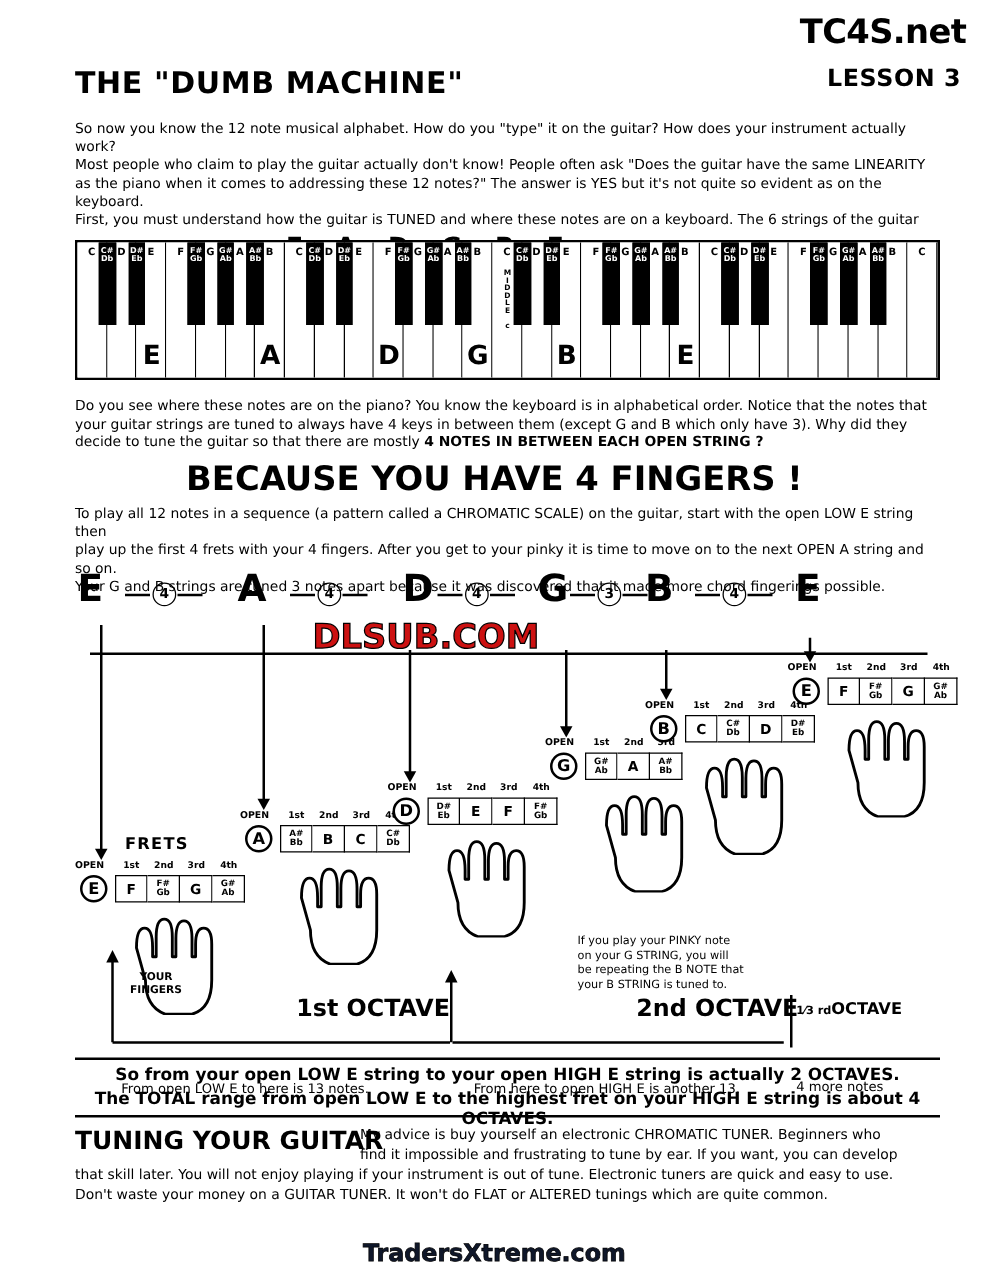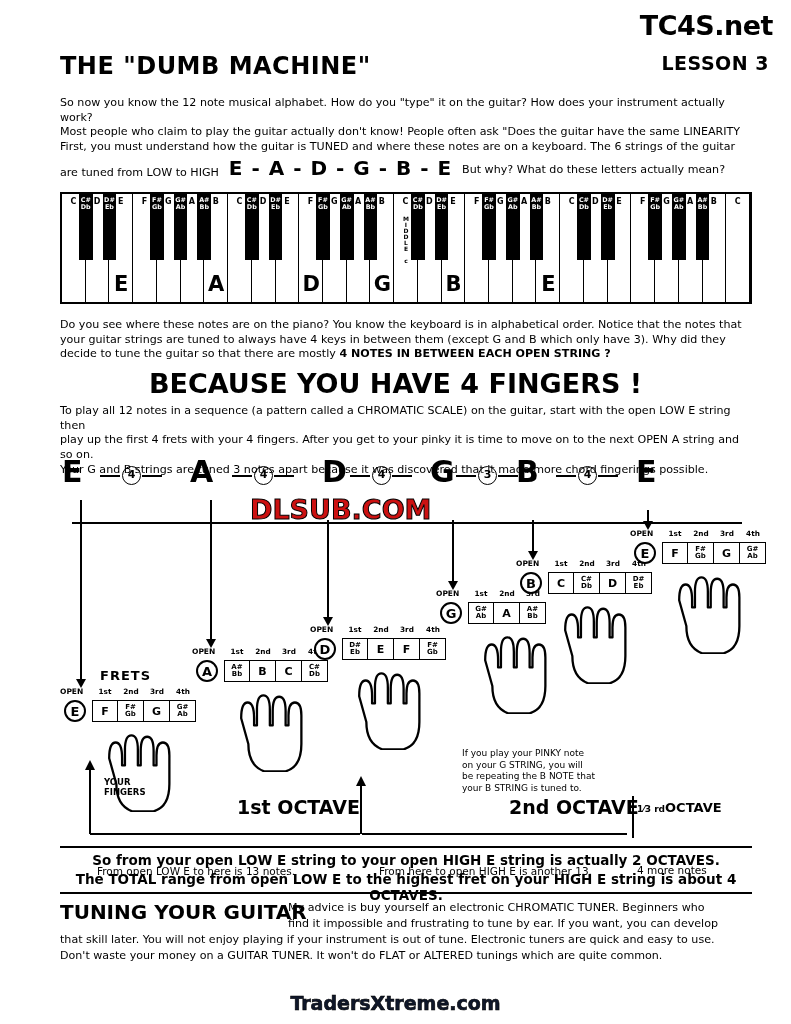--- a/index.html
+++ b/index.html
@@ -153,20 +153,21 @@
 
 <div class="page">
 
   <div class="brand">TC4S.net</div>
   <div class="lesson">LESSON 3</div>
   <div class="title">THE "DUMB MACHINE"</div>
 
   <div class="p1 para">
     <div>So now you know the 12 note musical alphabet. How do you "type" it on the guitar? How does your instrument actually work?</div>
     <div>Most people who claim to play the guitar actually don't know! People often ask "Does the guitar have the same LINEARITY</div>
+    <div>as the piano when it comes to addressing these 12 notes?" The answer is YES but it's not quite so evident as on the keyboard.</div>
     <div>First, you must understand how the guitar is TUNED and where these notes are on a keyboard. The 6 strings of the guitar</div>
     <div class="p1-lastline">
       <span>are tuned from LOW to HIGH</span>
       <span class="eadgbe-inline">E - A - D - G - B - E</span>
       <span style="padding-bottom:3px;">But why?  What do these letters actually mean?</span>
     </div>
   </div>
 
   <div class="piano-wrap">
     <div class="piano" id="piano">
@@ -558,21 +559,21 @@
         </div>
         <div class="hand" style="left: 26px; top: 26px;"><svg width="100" height="86" viewBox="0 0 110 120" xmlns="http://www.w3.org/2000/svg">
     <path d="M12 45 q0 -22 9 -22 q9 0 9 22 l0 10 l4 0 l0 -22 q0 -20 9 -20 q9 0 9 20 l0 22 l4 0 l0 -20 q0 -20 9 -20 q9 0 9 20 l0 20 l4 0 l0 -14 q0 -18 9 -18 q9 0 9 18 l0 40 q0 32 -22 38 l-30 0 q-22 -8 -22 -38 z" fill="none" stroke="#000" stroke-width="3.2" stroke-linejoin="round"></path>
   </svg></div>
       </div>
       <div class="arrow" style="left: 642px; top: 510px;"><svg width="12" height="20" xmlns="http://www.w3.org/2000/svg">
       <line x1="6" y1="0" x2="6" y2="12" stroke="#000" stroke-width="2"></line>
       <polygon points="6,20 1,11 11,11" fill="#000"></polygon>
         </svg></div>
       <div class="frets-label" style="left: 100px; top: 668px;">FRETS</div>
-      <div style="position: absolute; left: 104px; top: 778px; font-size: 8.5px; font-weight: bold; line-height: 1.15;">YOUR<br>FINGERS</div>
+      <div style="position: absolute; left: 104px; top: 778px; font-size: 8.5px; font-weight: bold; text-align: center; line-height: 1.15;">YOUR<br>FINGERS</div>
       <div style="position: absolute; left: 72px; top: 522px; width: 670px; height: 1.6px; background: rgb(0, 0, 0);"></div>
       <div style="position: absolute; left: 90px; top: 833px; width: 270px; height: 1.6px; background: rgb(0, 0, 0);"></div>
       <div class="arrow" style="left: 84px; top: 760px;"><svg width="12" height="74" xmlns="http://www.w3.org/2000/svg">
       <line x1="6" y1="74" x2="6" y2="9" stroke="#000" stroke-width="2"></line>
       <polygon points="6,0 1,10 11,10" fill="#000"></polygon>
         </svg></div>
       <div class="arrow" style="left: 355px; top: 776px;"><svg width="12" height="58" xmlns="http://www.w3.org/2000/svg">
       <line x1="6" y1="58" x2="6" y2="9" stroke="#000" stroke-width="2"></line>
       <polygon points="6,0 1,10 11,10" fill="#000"></polygon>
         </svg></div>

